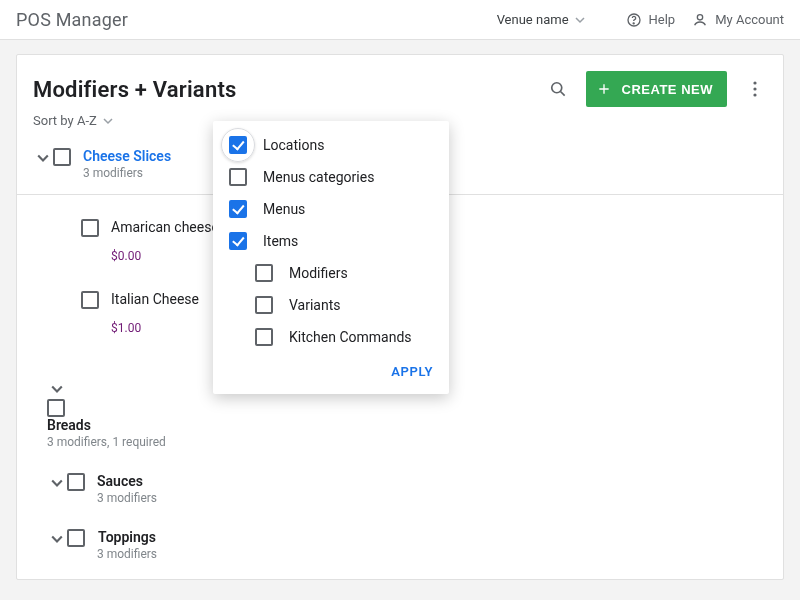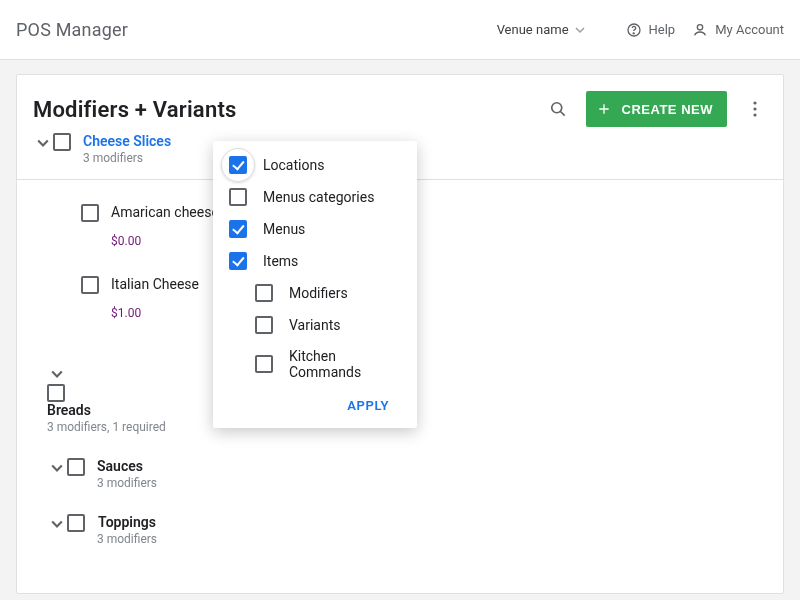--- a/index.html
+++ b/index.html
@@ -1,17 +1,17 @@
 <!DOCTYPE html>
 <html><head>
 <meta charset="utf-8">
 <style>
   * { box-sizing: border-box; margin: 0; padding: 0; }
   html, body { width: 800px; height: 600px; font-family: Roboto, Arial, sans-serif; background: #f3f3f3; color: #202124; }
-  .topbar { background: #fff; height: 60px; display: flex; align-items: center; padding: 0 16px; border-bottom: 1px solid #e0e0e0; }
+  .topbar { background: #fff; height: 40px; display: flex; align-items: center; padding: 0 16px; border-bottom: 1px solid #e0e0e0; }
   .brand { font-size: 18px; color: #5f6368; font-weight: 400; letter-spacing: 0.2px; }
   .spacer { flex: 1; }
   .venue { display: flex; align-items: center; cursor: pointer; margin-right: 24px; font-size: 13px; color: #3c4043; }
   .venue .chev { margin-left: 6px; color: #9aa0a6; }
   .help-link, .account-link { display: flex; align-items: center; font-size: 13px; color: #5f6368; margin-left: 16px; cursor: pointer; }
   .icon { width: 18px; height: 18px; display: inline-flex; align-items: center; justify-content: center; margin-right: 6px; }
 
   .page { padding: 14px 16px; }
   .card { background: #fff; border: 1px solid #e0e0e0; border-radius: 2px; min-height: 520px; position: relative; }
   .card-header { display: flex; align-items: center; padding: 16px 16px 0 16px; }
@@ -31,21 +31,21 @@
   .group-label { font-size: 14px; font-weight: 600; cursor: pointer; }
   .group-label.open { color: #1a73e8; }
   .group-sub { font-size: 12px; color: #80868b; margin-top: 2px; }
   .child-row { display:flex; align-items:flex-start; padding: 8px 16px 8px 64px; }
   .child-label { font-size: 14px; }
   .child-sub { font-size: 12px; color: #701a75; margin-top:14px; }
 
   .section-divider { height:1px; background:#e0e0e0; margin: 8px 0 16px 0; }
 
   
-  .popover { position: absolute; left: 196px; top: 66px; width: 204px; background: #fff; box-shadow: 0 4px 16px rgba(0,0,0,0.22); border-radius: 2px; padding: 8px 12px 4px 0; z-index: 20; }
+  .popover { position: absolute; left: 196px; top: 66px; width: 236px; background: #fff; box-shadow: 0 4px 16px rgba(0,0,0,0.22); border-radius: 2px; padding: 8px 0 4px 0; z-index: 20; }
   .pop-row { display:flex; align-items:center; padding: 7px 16px; cursor:pointer; font-size:14px; }
   .pop-row.indent { padding-left: 42px; }
   .pop-check { width:18px; height:18px; border:2px solid #5f6368; border-radius:2px; margin-right:16px; flex-shrink:0; display:flex; align-items:center; justify-content:center; }
   .pop-check.checked { background:#1a73e8; border-color:#1a73e8; color:#fff; }
   .pop-check.checked::after { content:""; width:5px; height:9px; border:solid #fff; border-width:0 2px 2px 0; transform:rotate(40deg) translate(-1px,-1px); }
   .focus-ring { position:absolute; width:34px; height:34px; border:1px solid #dadce0; border-radius:50%; left:8px; top:7px; box-shadow: 0 1px 3px rgba(0,0,0,0.15); pointer-events:none; }
   .pop-apply { text-align:right; padding: 8px 16px 10px; }
   .pop-apply span { color:#1a73e8; font-size:13px; font-weight:600; letter-spacing:0.6px; cursor:pointer; }
 
   svg { display:block; }
@@ -107,20 +107,28 @@
         <div class="more-btn">
           <svg width="4" height="16" viewBox="0 0 4 16">
               <circle cx="2" cy="2" r="1.6" fill="#5f6368"></circle>
               <circle cx="2" cy="8" r="1.6" fill="#5f6368"></circle>
               <circle cx="2" cy="14" r="1.6" fill="#5f6368"></circle>
             </svg>
         </div>
       </div>
     </div>
 
+    <div class="sort-row">
+      <span>Sort by A-Z</span>
+      <span class="chev">
+        <svg width="10" height="10" viewBox="0 0 10 10">
+            <path d="M1 3 L5 7 L9 3" fill="none" stroke="currentColor" stroke-width="1.5"></path>
+          </svg>
+      </span>
+    </div>
 
     <div class="group-row">
       <div class="chevron">
         <svg width="12" height="12" viewBox="0 0 10 10">
             <path d="M1 3 L5 7 L9 3" fill="none" stroke="#5f6368" stroke-width="1.8"></path>
           </svg>
       </div>
       <div class="cbox"></div>
       <div>
         <div class="group-label open">Cheese Slices</div>

